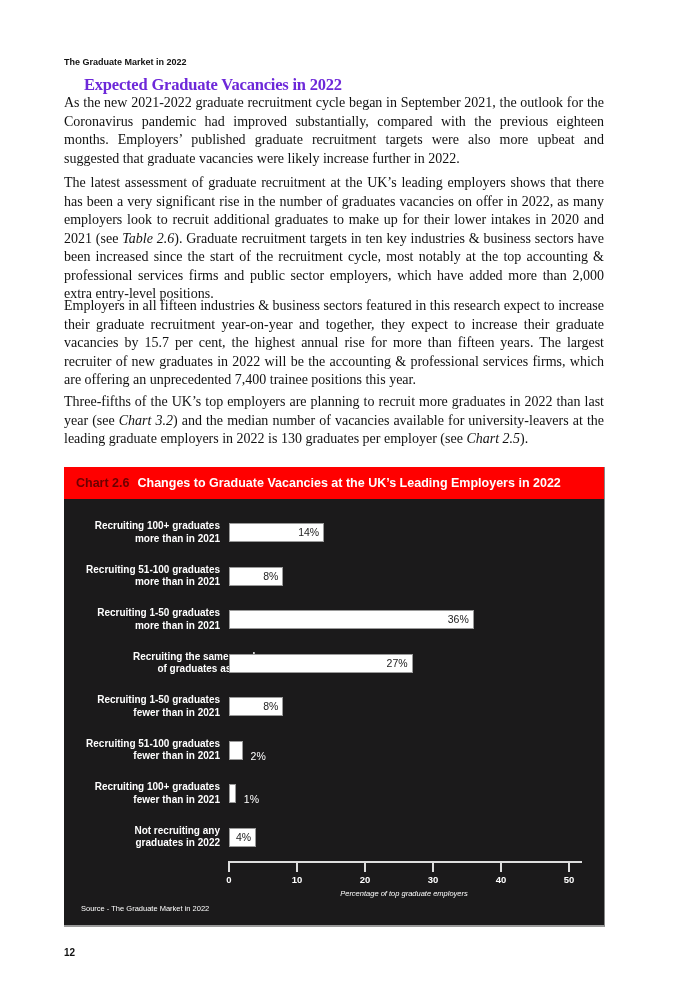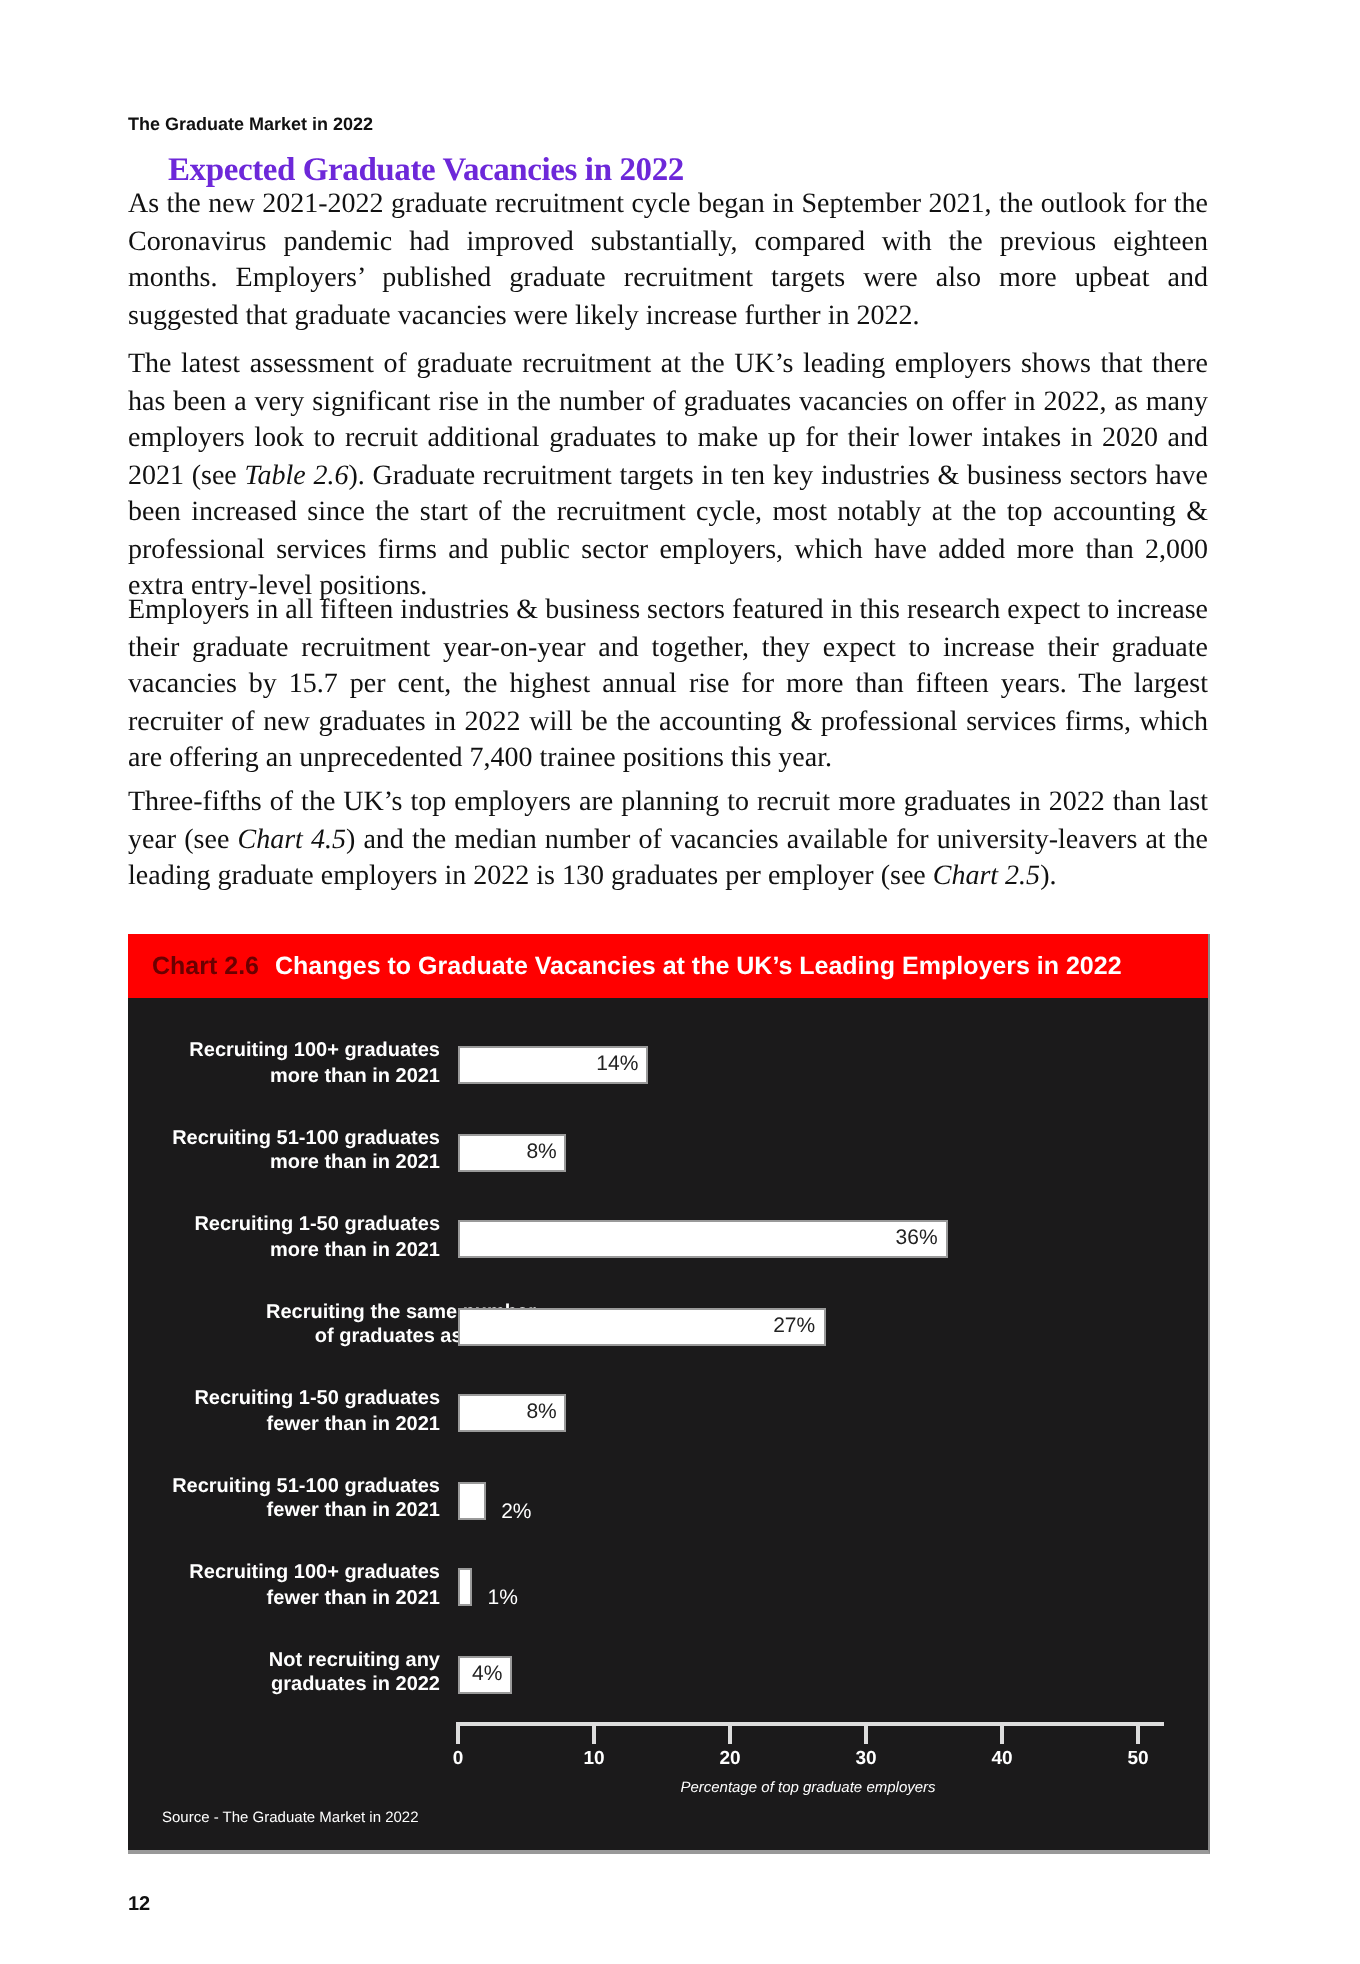--- a/index.html
+++ b/index.html
@@ -71,21 +71,21 @@
 </head>
 <body>
 
 <div class="running-head">The Graduate Market in 2022</div>
 
 <div class="section-title">Expected Graduate Vacancies in 2022</div>
 
 <p class="body-text" id="p1">As the new 2021-2022 graduate recruitment cycle began in September 2021, the outlook for the Coronavirus pandemic had improved substantially, compared with the previous eighteen months. Employers’ published graduate recruitment targets were also more upbeat and suggested that graduate vacancies were likely increase further in 2022.</p>
 <p class="body-text" id="p2">The latest assessment of graduate recruitment at the UK’s leading employers shows that there has been a very significant rise in the number of graduates vacancies on offer in 2022, as many employers look to recruit additional graduates to make up for their lower intakes in 2020 and 2021 (see <i>Table 2.6</i>).  Graduate recruitment targets in ten key industries &amp; business sectors have been increased since the start of the recruitment cycle, most notably at the top accounting &amp; professional services firms and public sector employers, which have added more than 2,000 extra entry-level positions.</p>
 <p class="body-text" id="p3">Employers in all fifteen industries &amp; business sectors featured in this research expect to increase their graduate recruitment year-on-year and together, they expect to increase their graduate vacancies by 15.7 per cent, the highest annual rise for more than fifteen years.  The largest recruiter of new graduates in 2022 will be the accounting &amp; professional services firms, which are offering an unprecedented 7,400 trainee positions this year.</p>
-<p class="body-text" id="p4">Three-fifths of the UK’s top employers are planning to recruit more graduates in 2022 than last year (see <i>Chart 4.5</i>) and the median number of vacancies available for university-leavers at the leading graduate employers in 2022 is 130 graduates per employer (see <i>Chart 2.5</i>).</p>
+<p class="body-text" id="p4">Three-fifths of the UK’s top employers are planning to recruit more graduates in 2022 than last year (see <i>Chart 3.2</i>) and the median number of vacancies available for university-leavers at the leading graduate employers in 2022 is 130 graduates per employer (see <i>Chart 2.5</i>).</p>
 
 <div class="chart">
   <div class="chart-header">
     <span class="chart-num">Chart 2.6</span><span class="chart-title">Changes to Graduate Vacancies at the UK’s Leading Employers in 2022</span>
   </div>
   <div id="bars">
       <div class="row-label" style="top: 53px;">Recruiting 100+ graduates<br>more than in 2021</div>
       <div class="bar" style="left: 165px; top: 56px; width: 95.2px;"></div>
       <div class="bar-val inside" style="left: 165px; width: 90.2px; top: 56px;">14%</div>
       <div class="row-label" style="top: 96.5px;">Recruiting 51-100 graduates<br>more than in 2021</div>

